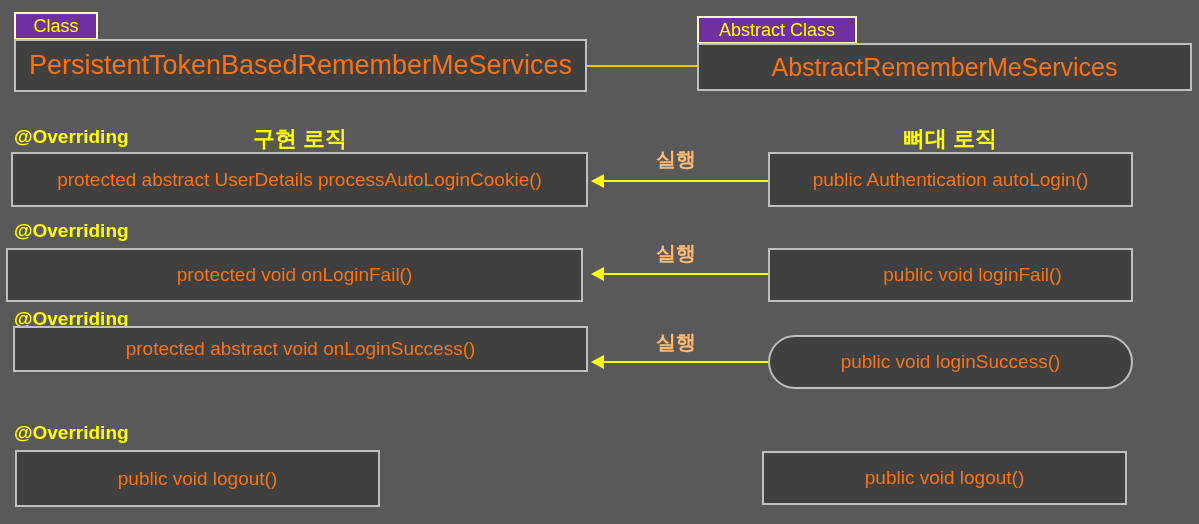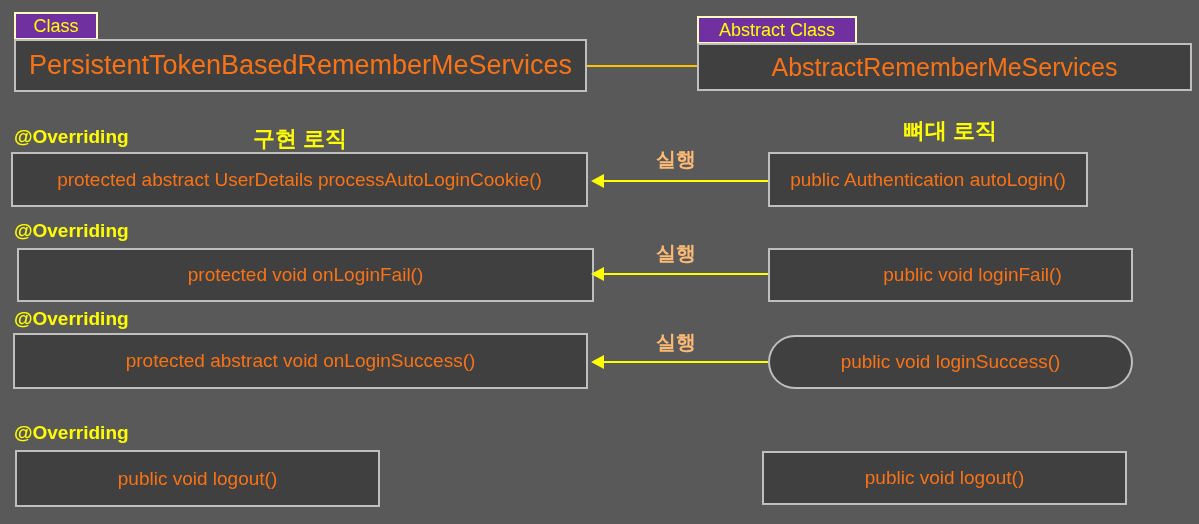--- a/index.html
+++ b/index.html
@@ -73,37 +73,37 @@
   <div class="abs badge" style="left:14px; top:12px; width:84px; height:28px;">Class</div>
   <div class="abs box title-left" style="left:14px; top:39px; width:573px; height:53px;">PersistentTokenBasedRememberMeServices</div>
 
   <div class="abs connector" style="left:587px; top:65px; width:110px;"></div>
 
   <div class="abs badge" style="left:697px; top:16px; width:160px; height:28px;">Abstract Class</div>
   <div class="abs box title-right" style="left:697px; top:43px; width:495px; height:48px;">AbstractRememberMeServices</div>
 
   <div class="abs ylabel ov" style="left:14px; top:126px;">@Overriding</div>
   <div class="abs ylabel col-label" style="left:240px; top:124px; width:120px;">구현 로직</div>
-  <div class="abs ylabel col-label" style="left:890px; top:116px; width:120px;text-align:center;">뼈대 로직</div>
+  <div class="abs ylabel col-label" style="left:890px; top:124px; width:120px;text-align:center;">뼈대 로직</div>
 
   <div class="abs box method" style="left:11px; top:152px; width:577px; height:55px;">protected abstract UserDetails processAutoLoginCookie()</div>
-  <div class="abs box method" style="left:768px; top:152px; width:320px; height:55px;">public Authentication autoLogin()</div>
+  <div class="abs box method" style="left:768px; top:152px; width:365px; height:55px;">public Authentication autoLogin()</div>
   <div class="abs ylabel run-label" style="left:626px; top:146px; width:100px;">실행</div>
   <div class="abs arrow-line" style="left:602px; top:180px; width:166px;"></div>
   <div class="abs arrow-head" style="left:591px; top:174px;"></div>
 
   <div class="abs ylabel ov" style="left:14px; top:220px;">@Overriding</div>
-  <div class="abs box method" style="left:17px; top:248px; width:577px; height:54px;">protected void onLoginFail()</div>
+  <div class="abs box method" style="left:6px; top:248px; width:577px; height:54px;">protected void onLoginFail()</div>
   <div class="abs box method" style="left:768px; top:248px; width:365px; height:54px;padding-left:44px;">public void loginFail()</div>
   <div class="abs ylabel run-label" style="left:626px; top:240px; width:100px;">실행</div>
   <div class="abs arrow-line" style="left:602px; top:273px; width:166px;"></div>
   <div class="abs arrow-head" style="left:591px; top:267px;"></div>
 
   <div class="abs ylabel ov" style="left:14px; top:308px;">@Overriding</div>
-  <div class="abs box method" style="left:13px; top:333px; width:575px; height:56px;">protected abstract void onLoginSuccess()</div>
+  <div class="abs box method" style="left:13px; top:326px; width:575px; height:46px;">protected abstract void onLoginSuccess()</div>
   <div class="abs box method" style="left:768px; top:335px; width:365px; height:54px;border-radius:27px;">public void loginSuccess()</div>
   <div class="abs ylabel run-label" style="left:626px; top:329px; width:100px;">실행</div>
   <div class="abs arrow-line" style="left:602px; top:361px; width:166px;"></div>
   <div class="abs arrow-head" style="left:591px; top:355px;"></div>
 
   <div class="abs ylabel ov" style="left:14px; top:422px;">@Overriding</div>
   <div class="abs box method" style="left:15px; top:450px; width:365px; height:57px;">public void logout()</div>
   <div class="abs box method" style="left:762px; top:451px; width:365px; height:54px;">public void logout()</div>
 
 </div>

